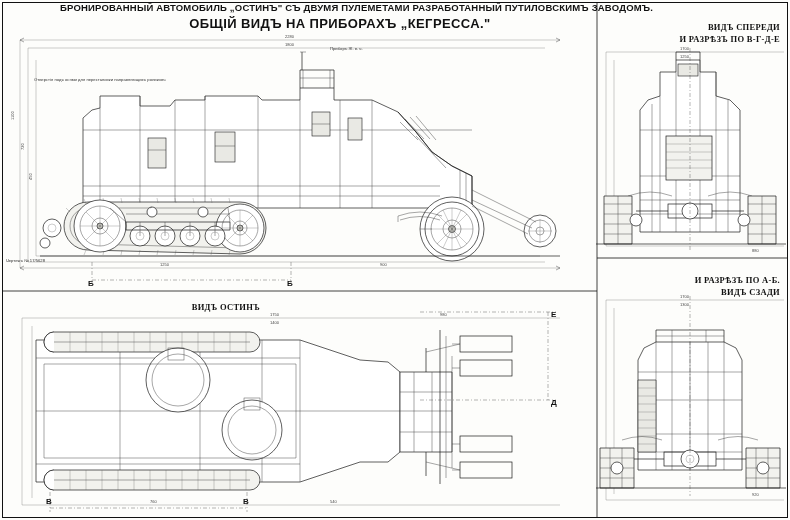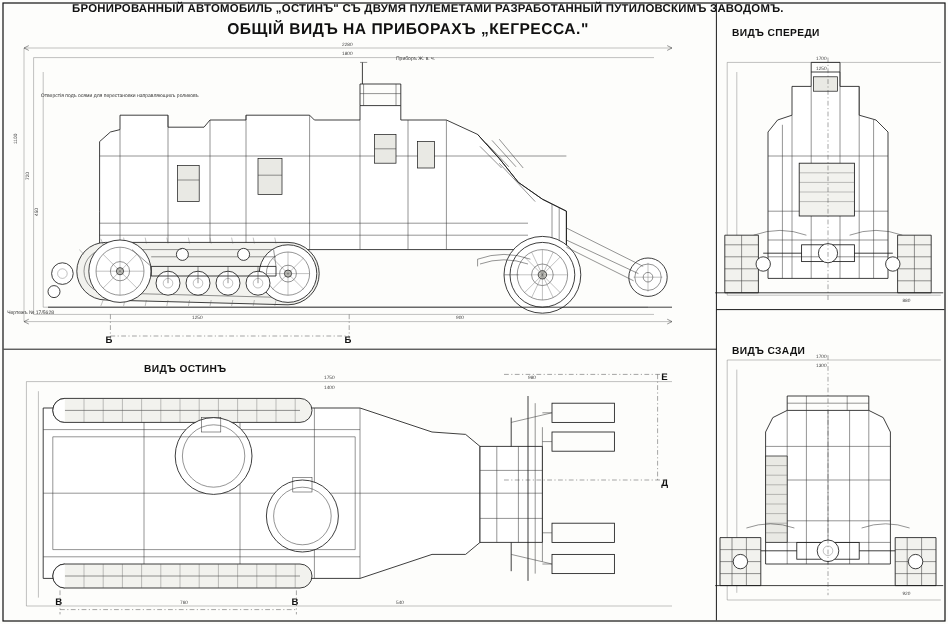--- a/index.html
+++ b/index.html
@@ -48,23 +48,24 @@
     font-weight: bold;
     letter-spacing: 0.4px;
     color: #111;
     white-space: nowrap;
   }
   .panel-label {
     position: absolute;
     font-size: 8.5px;
     font-weight: bold;
     color: #111;
-    text-align: left;
+    text-align: right;
     letter-spacing: 0.3px;
     white-space: nowrap;
+    font-family: Liberation Serif, serif;
   }
   .tiny-note {
     position: absolute;
     font-size: 4.2px;
     color: #333;
     white-space: nowrap;
   }
   .mark {
     position: absolute;
     font-size: 8px;
@@ -90,22 +91,24 @@
 <body>
 
 <div id="sheet">
 
   <div class="frame"></div>
 
   <div class="title-main">БРОНИРОВАННЫЙ АВТОМОБИЛЬ „ОСТИНЪ" СЪ ДВУМЯ ПУЛЕМЕТАМИ РАЗРАБОТАННЫЙ ПУТИЛОВСКИМЪ ЗАВОДОМЪ.</div>
   <div class="title-sub">ОБЩIЙ ВИДЪ НА ПРИБОРАХЪ „КЕГРЕССА."</div>
 
   <div class="panel-label" style="left:610px; top:22px; width:170px;">ВИДЪ СПЕРЕДИ</div>
+  <div class="panel-label" style="left:610px; top:34px; width:170px;">И РАЗРѢЗЪ ПО В-Г-Д-Е</div>
 
   <div class="panel-label" style="left:610px; top:263px; width:170px;margin-top:24px;">ВИДЪ СЗАДИ</div>
+  <div class="panel-label" style="left:610px; top:275px; width:170px;">И РАЗРѢЗЪ ПО А-Б.</div>
 
   <div class="panel-label" style="left:120px; top:302px; width:140px;">ВИДЪ ОСТИНЪ</div>
 
   <div class="tiny-note" style="left:6px; top:258px;">Чертежъ № 17/5628</div>
   <div class="tiny-note" style="left:330px; top:46px;">Приборъ Ж. в. ч.</div>
   <div class="tiny-note" style="left:34px; top:77px;">Отверстiя подъ осями для перестановки направляющихъ роликовъ</div>
 
   <div class="mark" style="left:88px; top:279px;">Б</div>
   <div class="mark" style="left:287px; top:279px;">Б</div>
   <div class="mark" style="left:46px; top:497px;">В</div>

